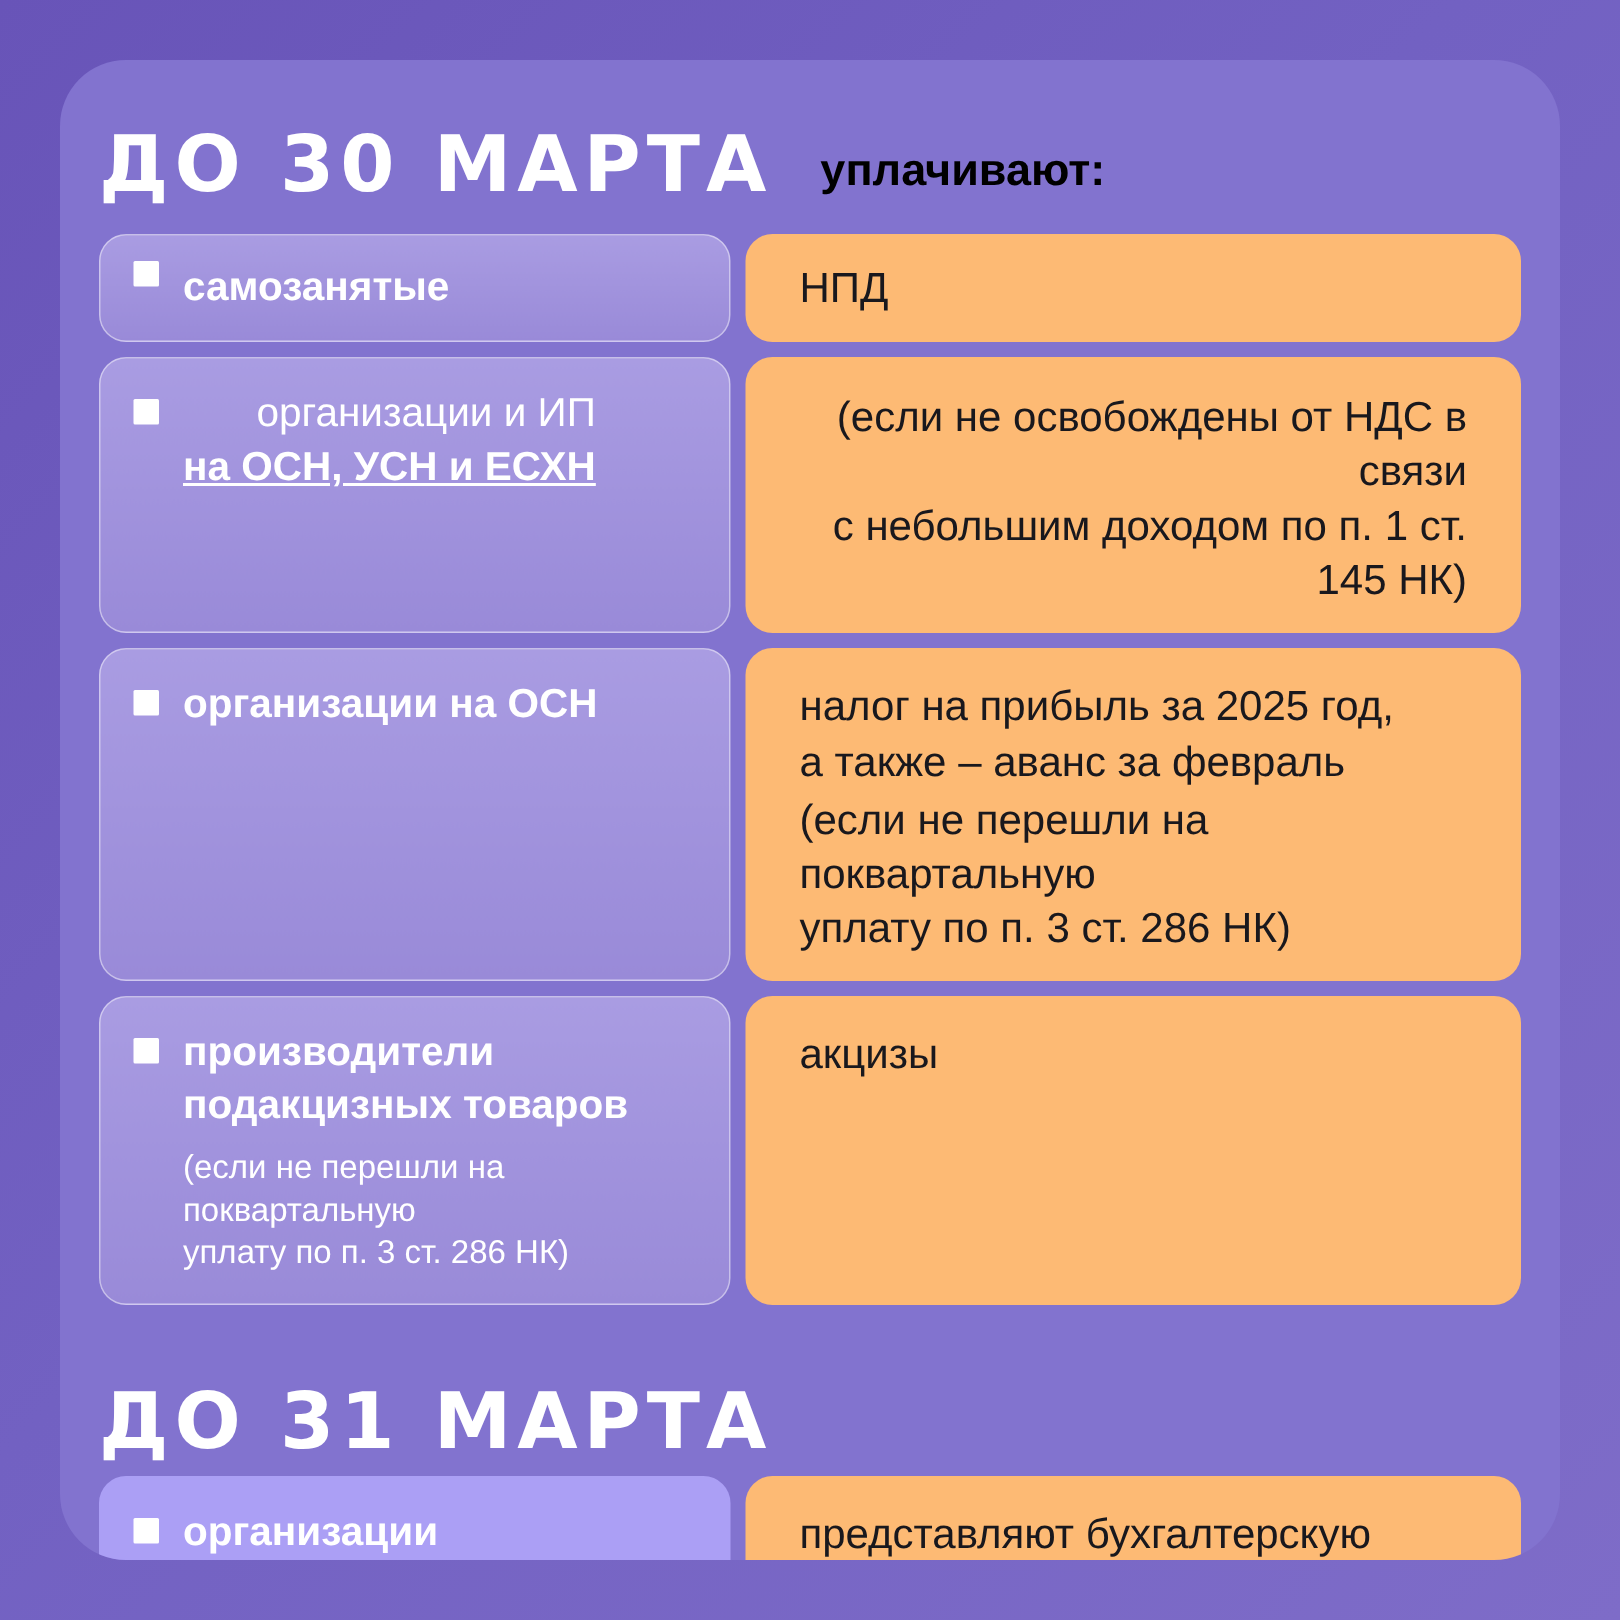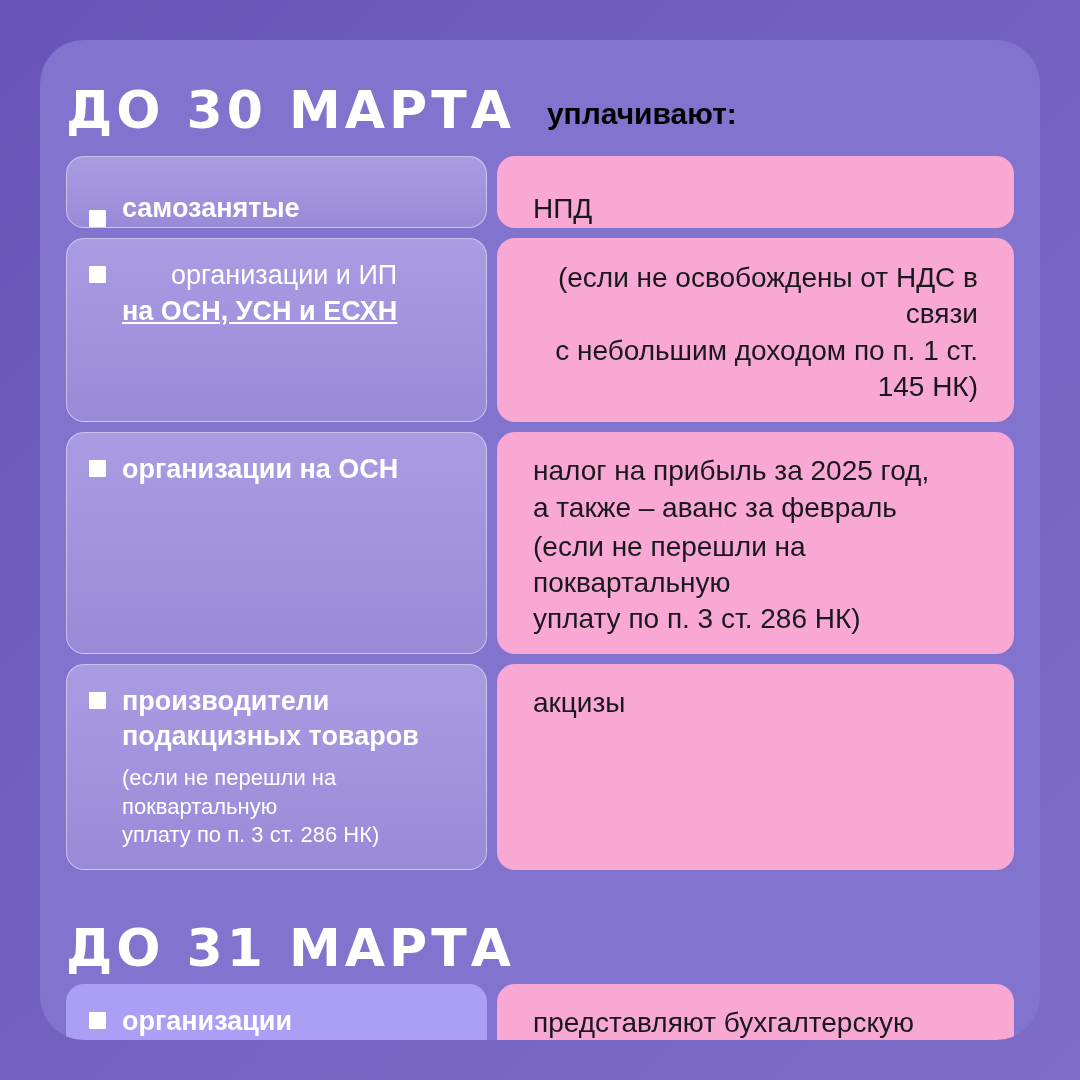--- a/index.html
+++ b/index.html
@@ -56,25 +56,25 @@
     border: 1px solid rgba(255,255,255,0.45);
     color: #ffffff;
     padding: 19px 22px;
   }
   .cell-left.bright {
     background: #ab9ff5;
     border: none;
     padding: 20px 23px;
   }
   .cell-right {
-    background: #f9a8d4;
+    background: #fdba74;
     color: #19181d;
     padding: 16px 36px;
   }
-  .v-center { align-items: flex-end; padding-top: 17px; padding-bottom: 0; }
+  .v-center { align-items: flex-start; padding-top: 17px; padding-bottom: 0; }
   .bullet {
     display: inline-block;
     width: 17px; height: 17px;
     background: #ffffff;
     flex: 0 0 17px;
     margin-right: 16px;
     margin-top: 8px;
     border-radius: 1px;
   }
   .v-center .bullet { margin-top: 0; }

